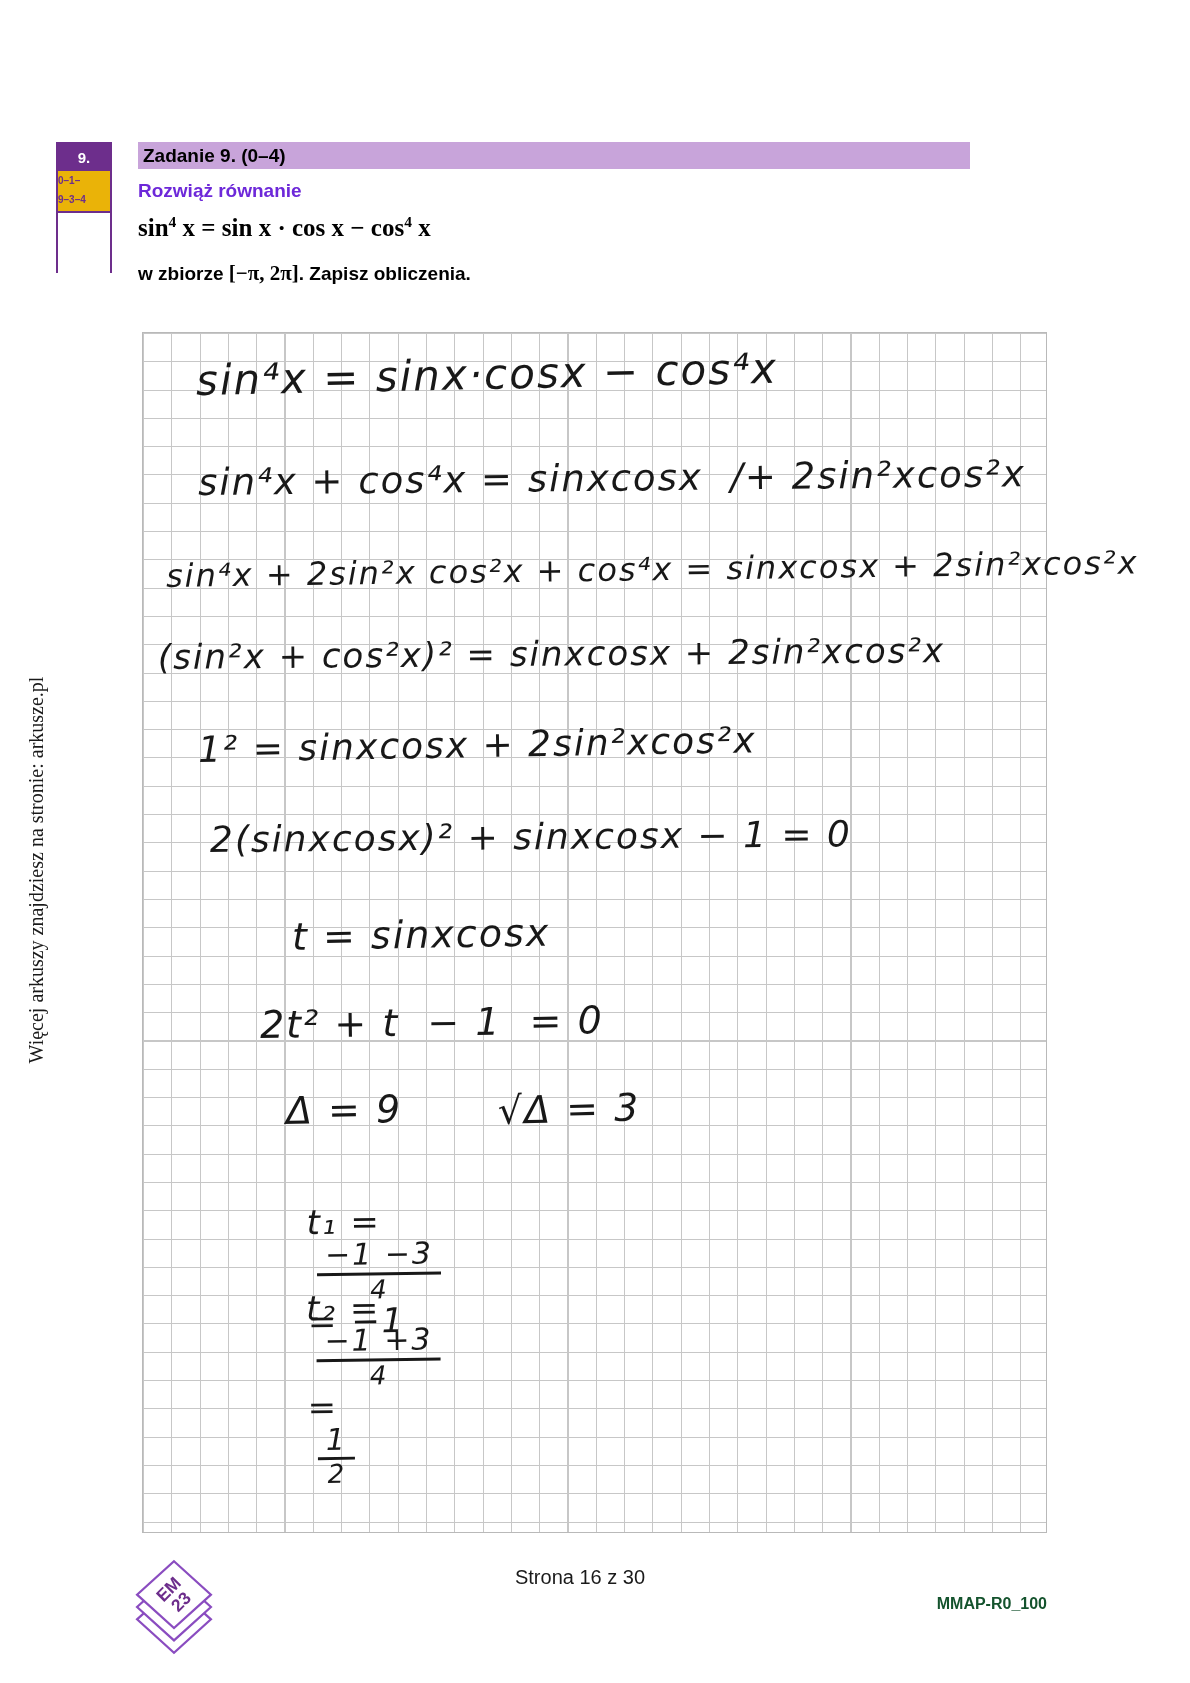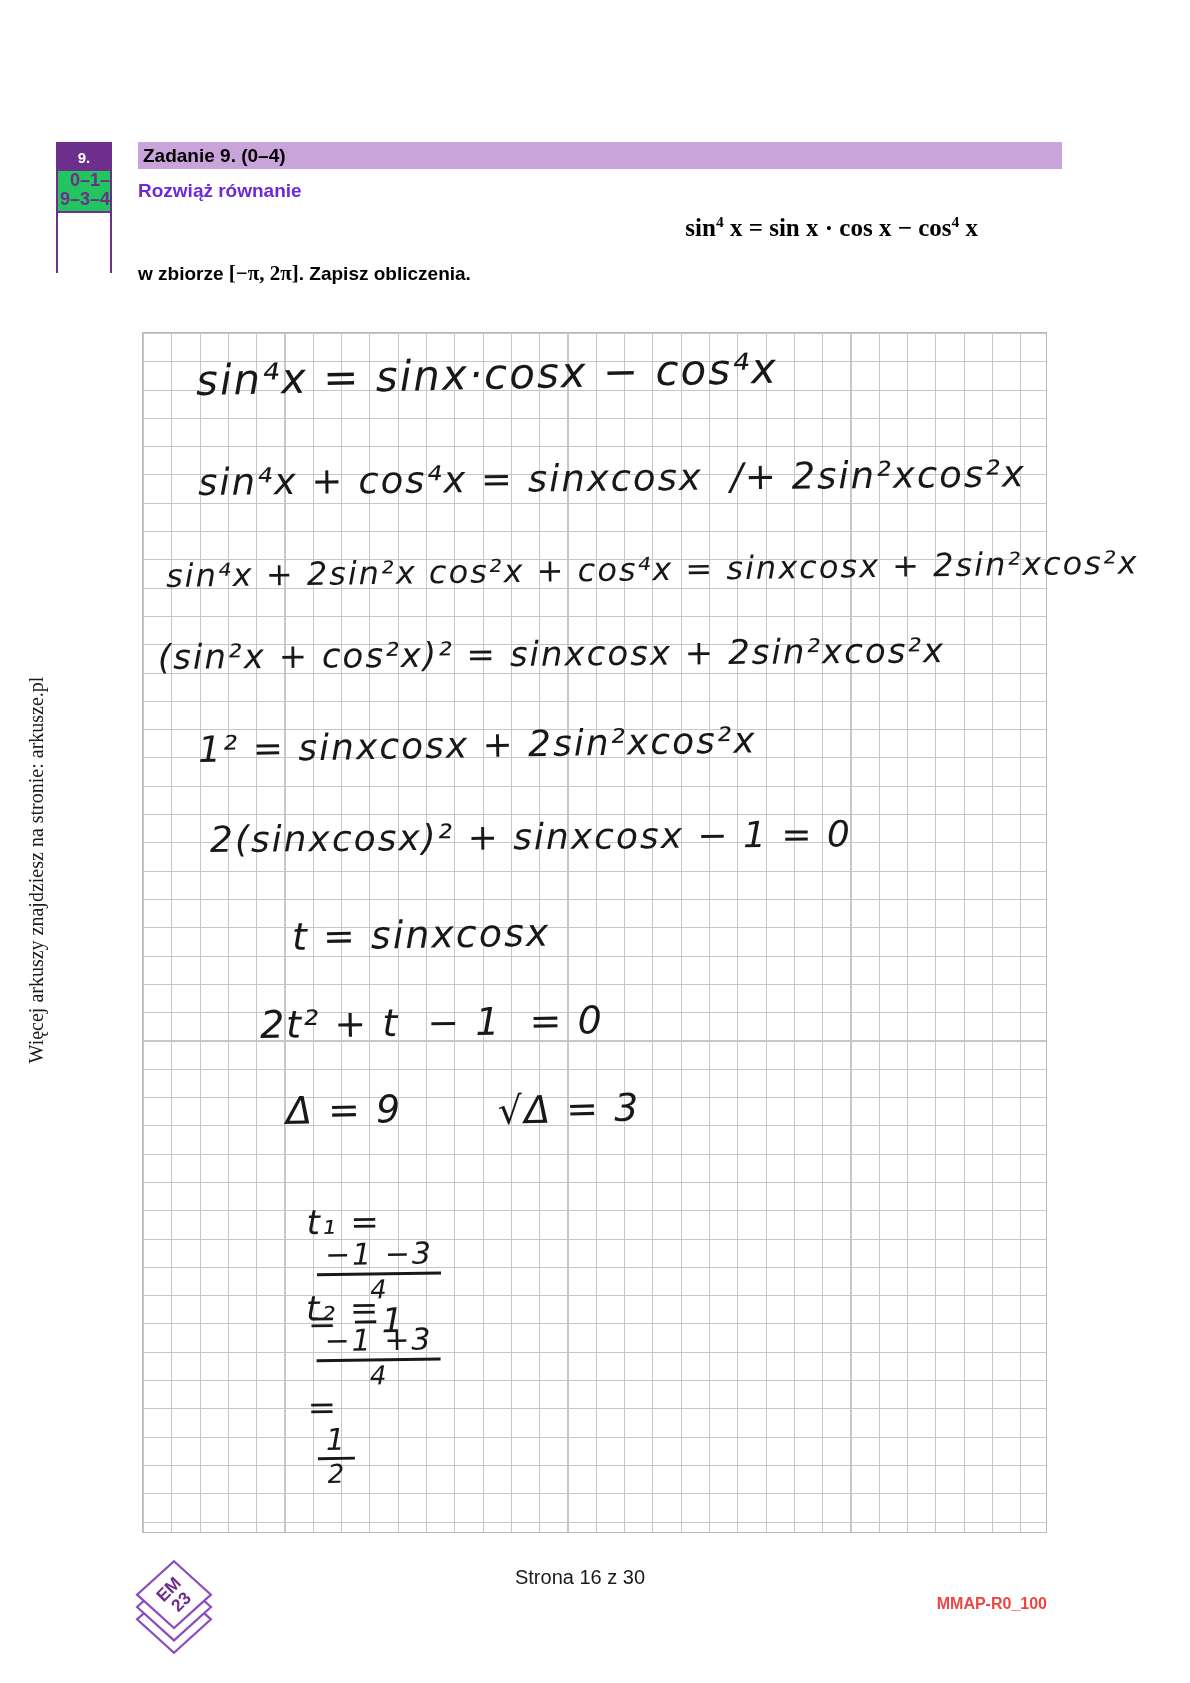--- a/index.html
+++ b/index.html
@@ -4,29 +4,29 @@
 <style>
   html,body{margin:0;padding:0;background:#ffffff;}
   .page{position:relative;width:1190px;height:1683px;background:#ffffff;overflow:hidden;
         font-family:"Liberation Sans",sans-serif;color:#111;}
 
   
   .score-box{position:absolute;left:56px;top:142px;width:56px;height:131px;
              border:2px solid #6d2e8c;box-sizing:border-box;background:#fff;}
   .score-head{height:27px;background:#6d2e8c;color:#fff;font-size:15px;font-weight:bold;
               text-align:center;line-height:27px;}
-  .score-scale{height:40px;background:#22c55e;color:#6d2e8c;font-weight:bold;font-size:18px;
-               text-align:right;line-height:19px;border-bottom:2px solid #6d2e8c;}
+  .score-scale{height:40px;background:#eab308;color:#6d2e8c;font-weight:bold;font-size:10px;
+               text-align:left;line-height:19px;border-bottom:2px solid #6d2e8c;}
   .score-empty{height:60px;background:#fff;}
 
   
-  .title-bar{position:absolute;left:138px;top:142px;width:924px;height:27px;background:#c8a4da;}
+  .title-bar{position:absolute;left:138px;top:142px;width:832px;height:27px;background:#c8a4da;}
   .title-bar span{font-size:19px;font-weight:bold;line-height:27px;padding-left:5px;color:#000;}
   .instruction{position:absolute;left:138px;top:180px;font-size:19px;font-weight:bold;color:#6d28d9;}
-  .equation{position:absolute;left:138px;top:213px;width:840px;text-align:right;
+  .equation{position:absolute;left:138px;top:213px;width:840px;text-align:left;
             font-family:"Liberation Serif",serif;font-weight:bold;font-size:25px;color:#000;}
   .equation sup{font-size:62%;}
   .constraint{position:absolute;left:138px;top:261px;font-size:19px;font-weight:bold;color:#000;}
   .constraint .serif{font-family:"Liberation Serif",serif;font-size:21px;}
 
   
   .sidebar-text{position:absolute;left:36px;top:870px;transform:translate(-50%,-50%) rotate(-90deg);
                 white-space:nowrap;font-family:"Liberation Serif",serif;font-size:20px;color:#1a1a1a;}
 
   
@@ -53,21 +53,21 @@
   .hw10{left:256px;top:1172px;font-size:34px;transform:rotate(-0.8deg);}
   .hw11{left:256px;top:1258px;font-size:34px;transform:rotate(-0.8deg);}
   .frac{display:inline-flex;flex-direction:column;align-items:center;vertical-align:middle;
         margin:0 10px;line-height:1.05;}
   .frac .num{border-bottom:3px solid #181818;padding:0 8px 2px;font-size:30px;}
   .frac .den{font-size:26px;padding-top:1px;}
 
   
   .page-number{position:absolute;left:0;top:1566px;width:1160px;text-align:center;
                font-size:20px;color:#1a1a1a;}
-  .form-code{position:absolute;right:143px;top:1595px;font-size:16px;font-weight:bold;color:#ef4444;}
+  .form-code{position:absolute;right:143px;top:1595px;font-size:16px;font-weight:bold;color:#14532d;}
   .logo{position:absolute;left:130px;top:1556px;}
 </style>
 </head>
 <body>
 
 <div class="page">
 
   <div class="score-box">
     <div class="score-head">9.</div>
     <div class="score-scale">

